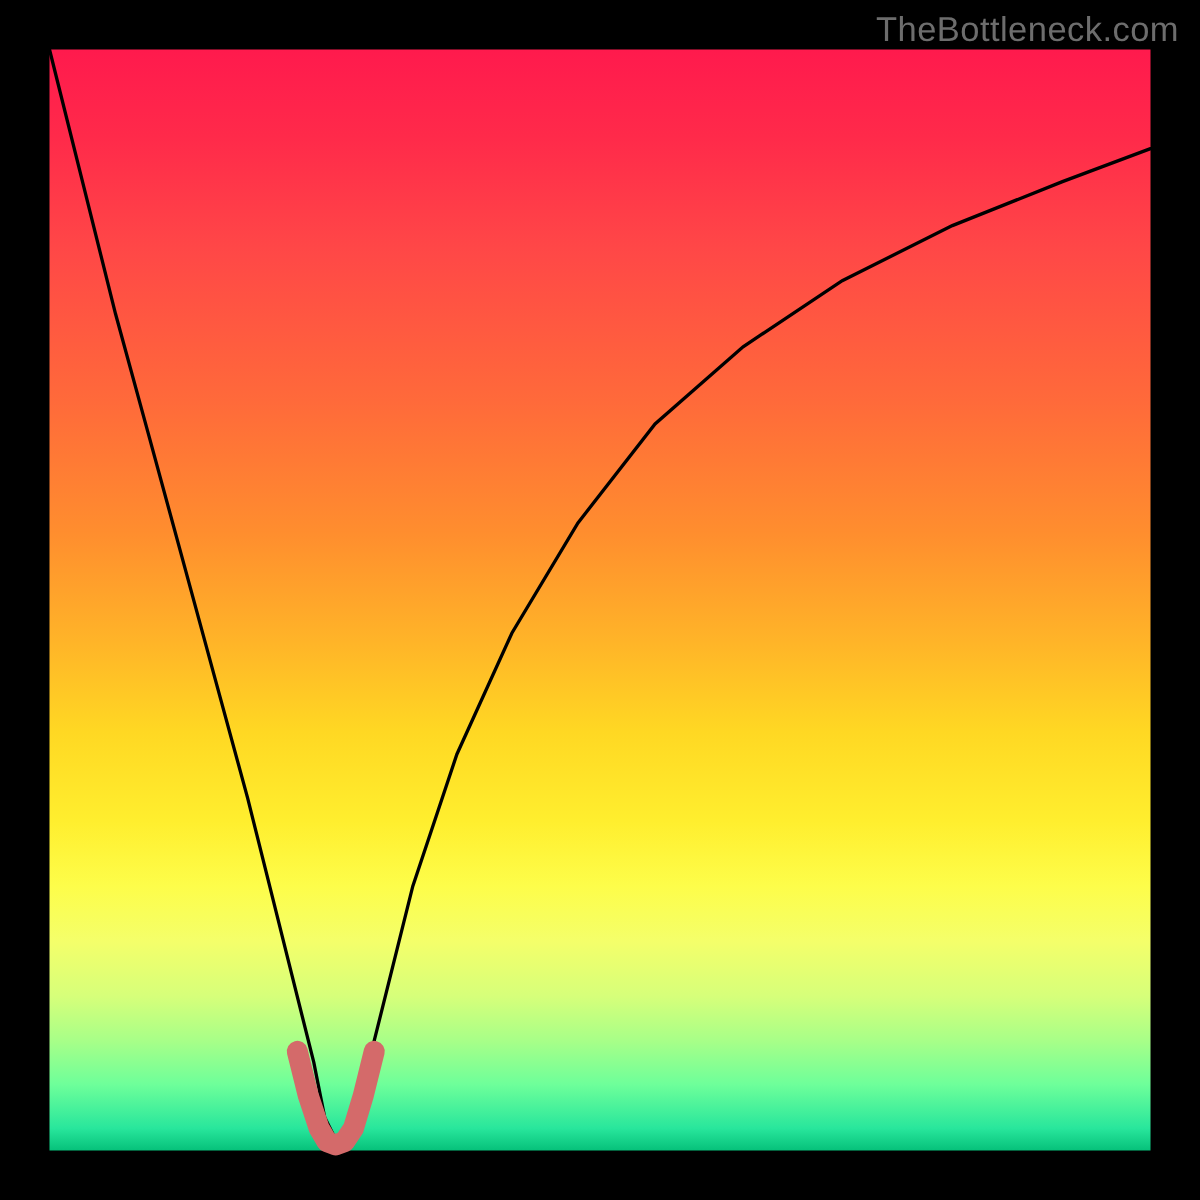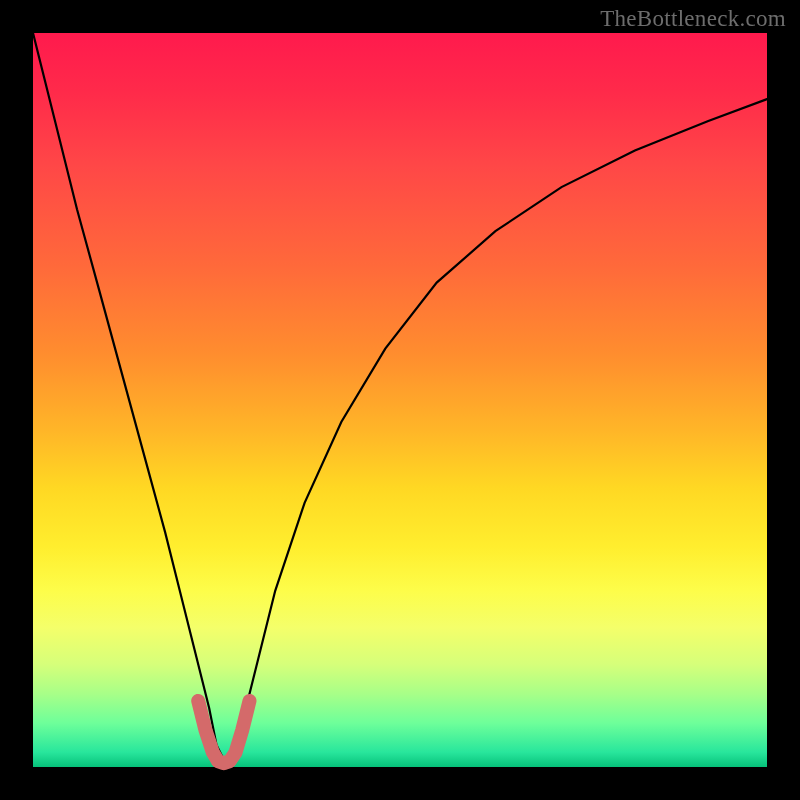--- a/index.html
+++ b/index.html
@@ -47,21 +47,20 @@
   }
   .watermark {
     position: absolute;
     top: 6px;
     right: 14px;
     color: #6d6d6d;
     font-size: 23px;
     font-weight: 500;
     letter-spacing: 0.3px;
     user-select: none;
-    font-family: Liberation Serif, serif;
   }
   svg.curves {
     position: absolute;
     top: 0;
     left: 0;
     width: 734px;
     height: 734px;
     overflow: visible;
   }
 </style>

